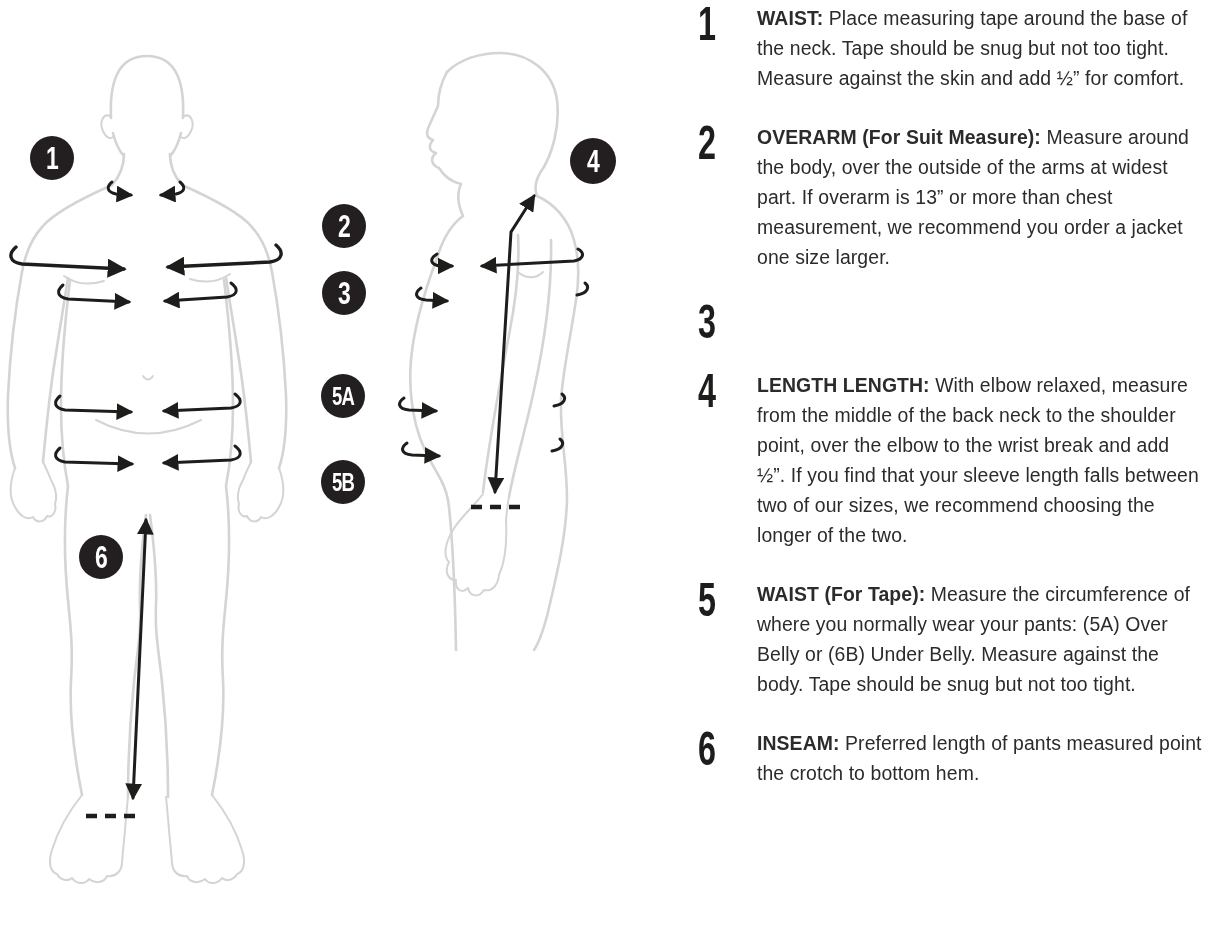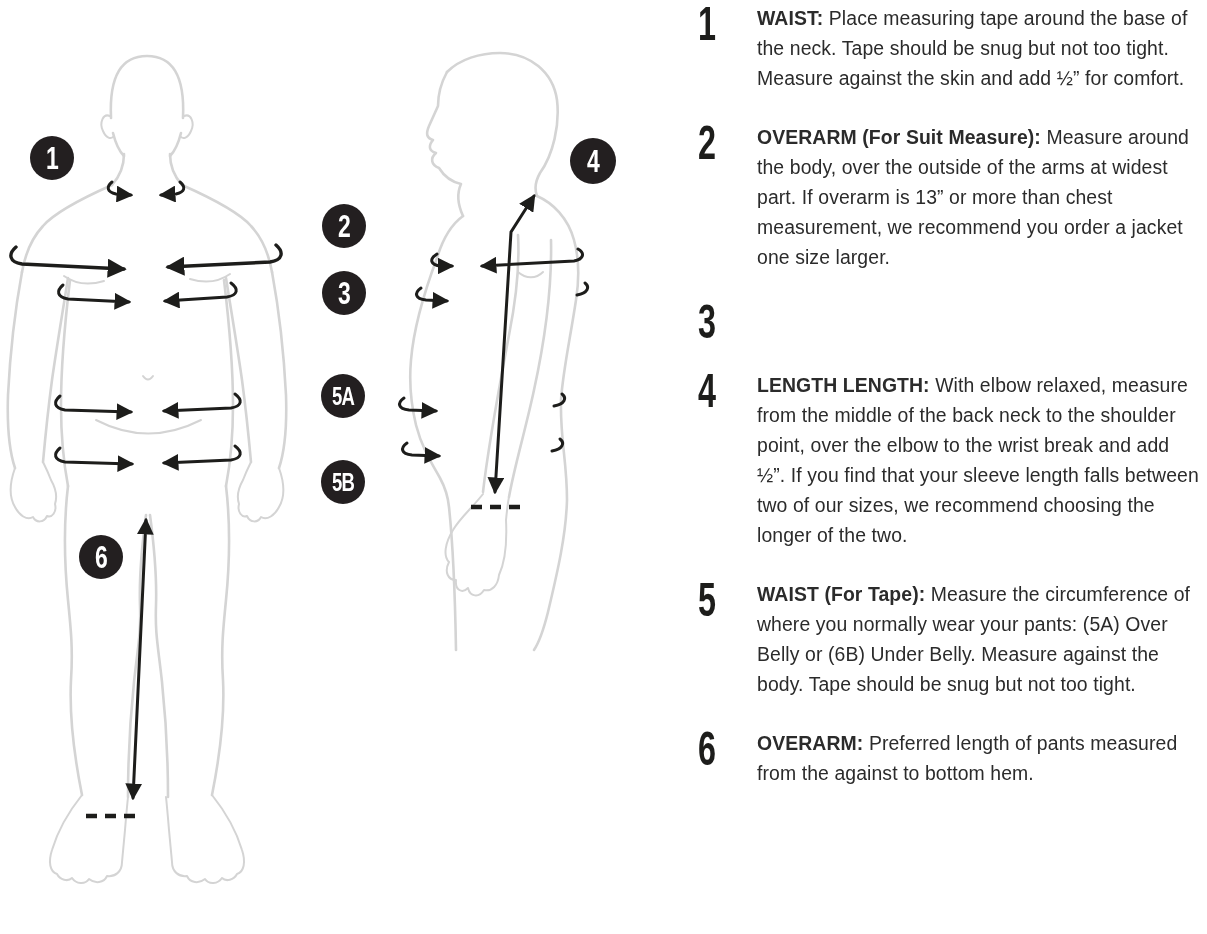--- a/index.html
+++ b/index.html
@@ -216,17 +216,17 @@
       <div class="txt"><b>LENGTH LENGTH:</b> <span>With elbow relaxed, measure from the middle of the back neck to the shoulder point, over the elbow to the wrist break and add ½”. If you find that your sleeve length falls between two of our sizes, we recommend choosing the longer of the two.</span></div>
     </section>
 
     <section class="instr">
       <div class="num">5</div>
       <div class="txt"><b>WAIST (For Tape):</b> <span>Measure the circumference of where you normally wear your pants: (5A) Over Belly or (6B) Under Belly. Measure against the body. Tape should be snug but not too tight.</span></div>
     </section>
 
     <section class="instr">
       <div class="num">6</div>
-      <div class="txt"><b>OVERARM:</b> <span>Preferred length of pants measured from the against to bottom hem.</span></div>
+      <div class="txt"><b>INSEAM:</b> <span>Preferred length of pants measured point the crotch to bottom hem.</span></div>
     </section>
 
   </div>
 </div>
 
 </body></html>

